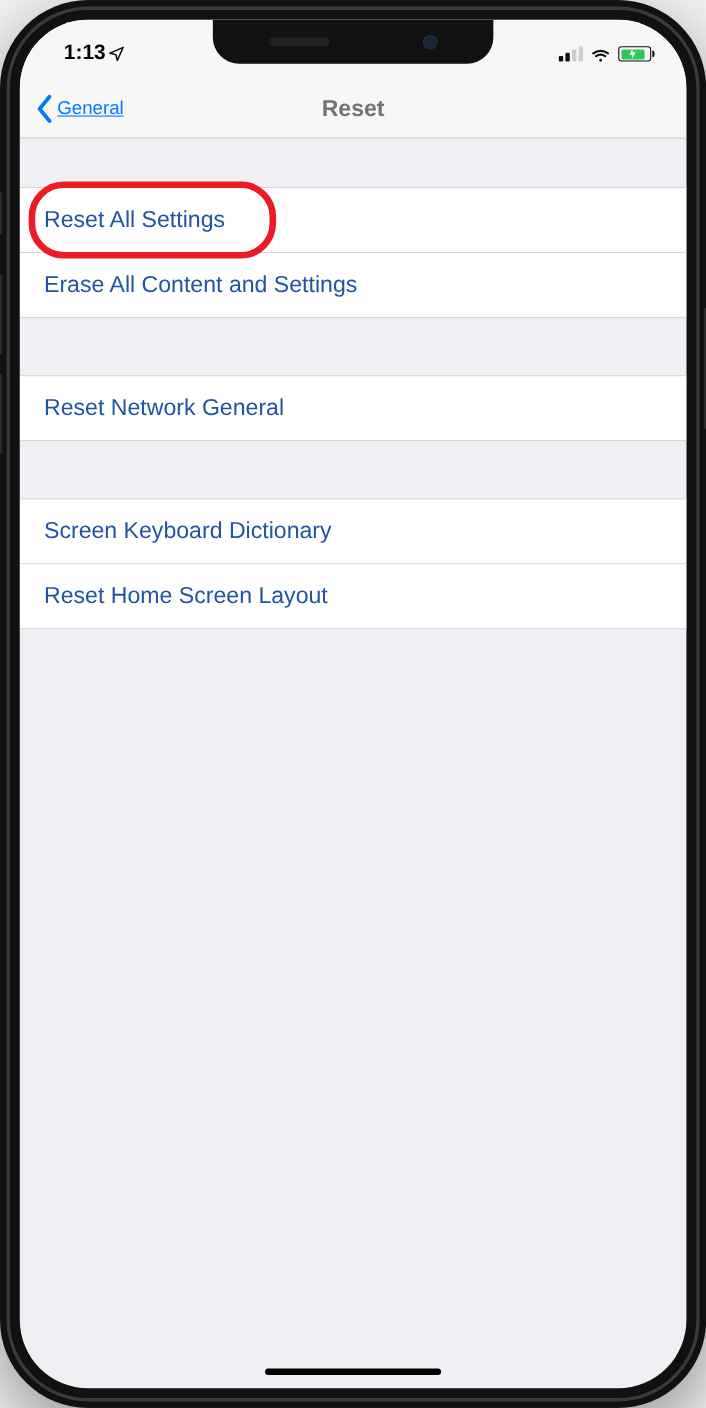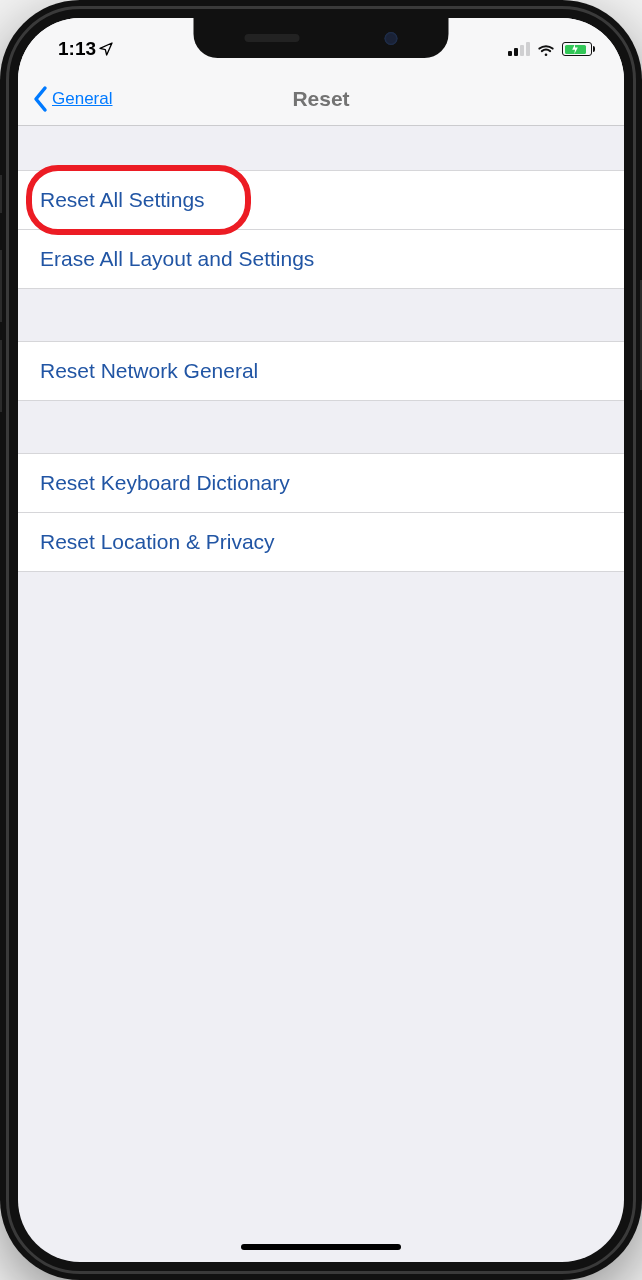--- a/index.html
+++ b/index.html
@@ -97,39 +97,39 @@
 
     <div class="content">
       <div class="group-spacer"></div>
 
       <div>
         <div class="cell" style="position:relative;">
           <span>Reset All Settings</span>
           <div class="highlight" style="top:-6px;left:8px;width:225px;height:70px;"></div>
         </div>
         <div class="cell">
-          <span>Erase All Layout and Settings</span>
+          <span>Erase All Content and Settings</span>
         </div>
       </div>
 
       <div class="group-spacer small"></div>
 
       <div>
         <div class="cell">
           <span>Reset Network General</span>
         </div>
       </div>
 
       <div class="group-spacer small"></div>
 
       <div>
         <div class="cell">
-          <span>Reset Keyboard Dictionary</span>
+          <span>Screen Keyboard Dictionary</span>
         </div>
         <div class="cell">
-          <span>Reset Location &amp; Privacy</span>
+          <span>Reset Home Screen Layout</span>
         </div>
       </div>
     </div>
 
     <div class="home-indicator"></div>
   </div>
 </div>
 
 </body></html>

